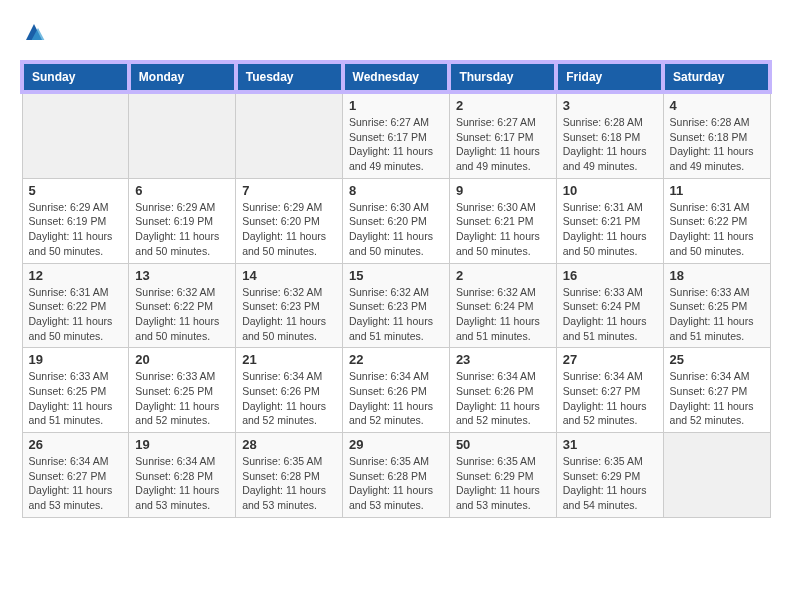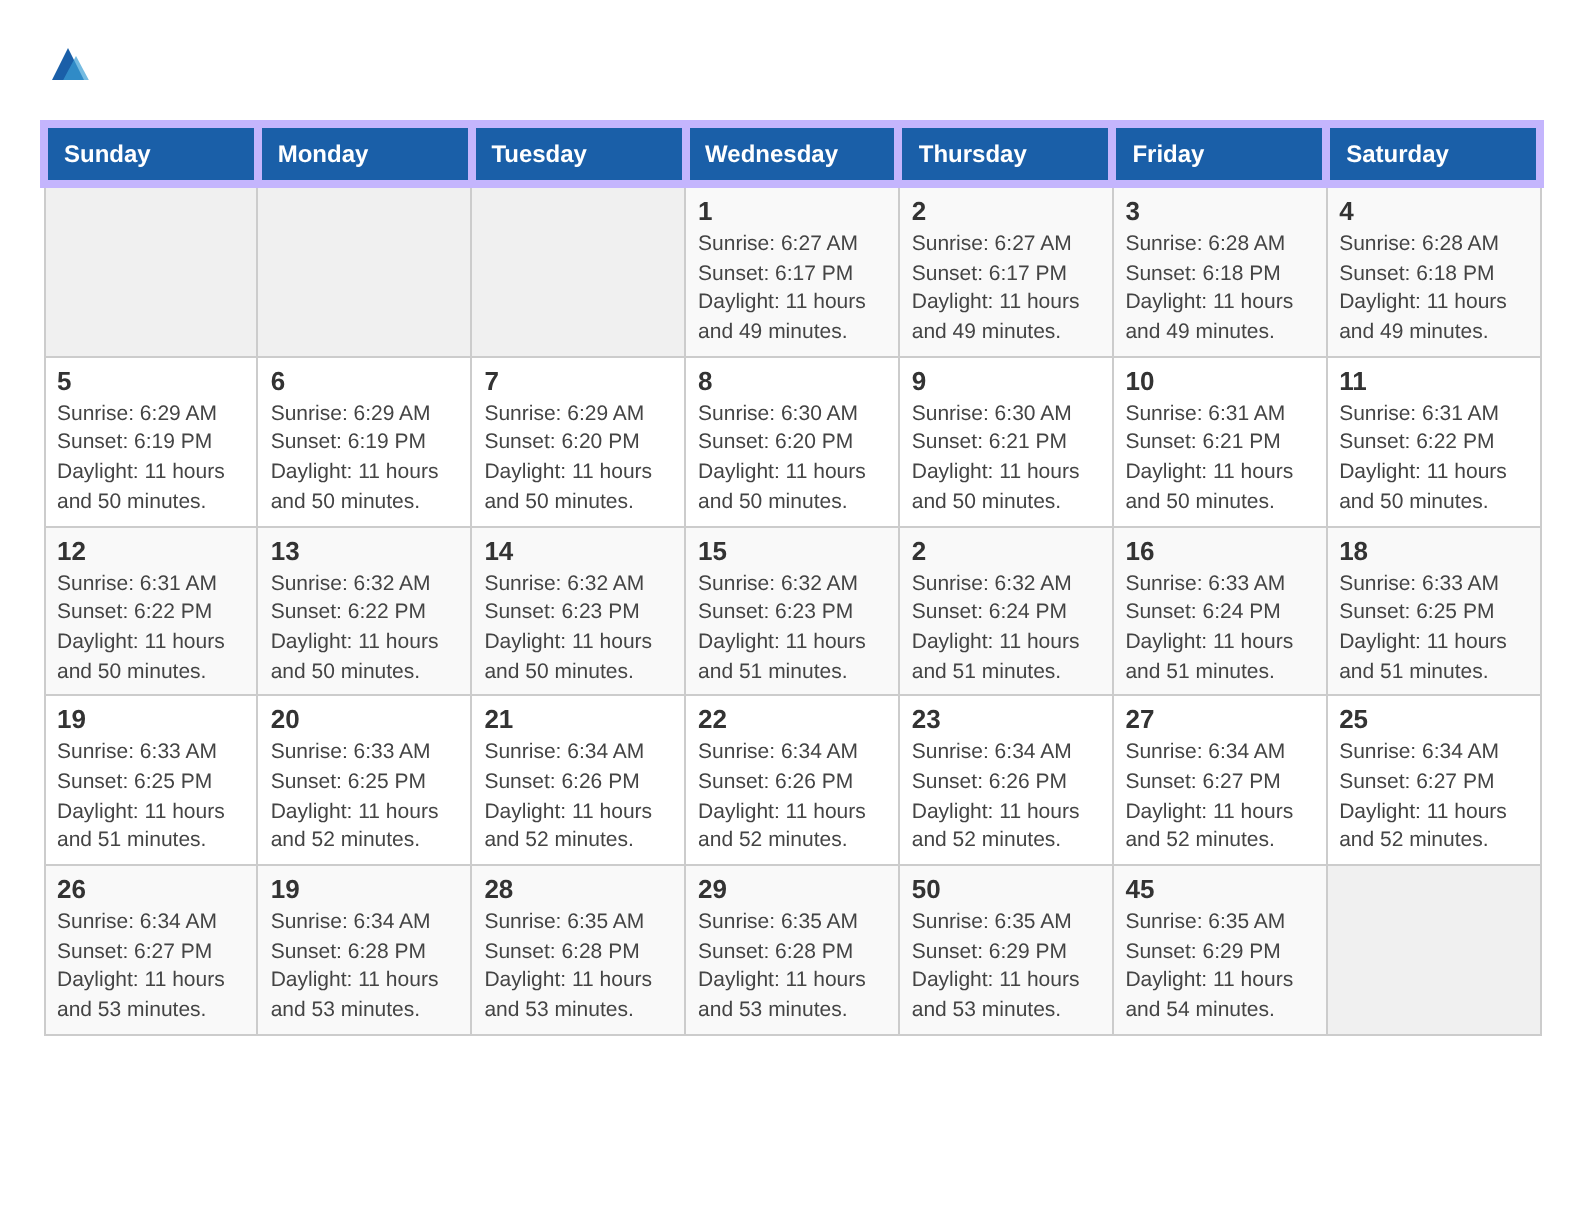--- a/index.html
+++ b/index.html
@@ -344,21 +344,21 @@
 and 53 minutes.</div>
         </td>
         <td>
           <span class="day-number">50</span>
           <div class="day-info" style="white-space: pre-line;">Sunrise: 6:35 AM
 Sunset: 6:29 PM
 Daylight: 11 hours
 and 53 minutes.</div>
         </td>
         <td>
-          <span class="day-number">45</span>
+          <span class="day-number">31</span>
           <div class="day-info" style="white-space: pre-line;">Sunrise: 6:35 AM
 Sunset: 6:29 PM
 Daylight: 11 hours
 and 54 minutes.</div>
         </td>
         <td class="empty-cell"></td>
       </tr>
     </tbody>
 </table>
 

